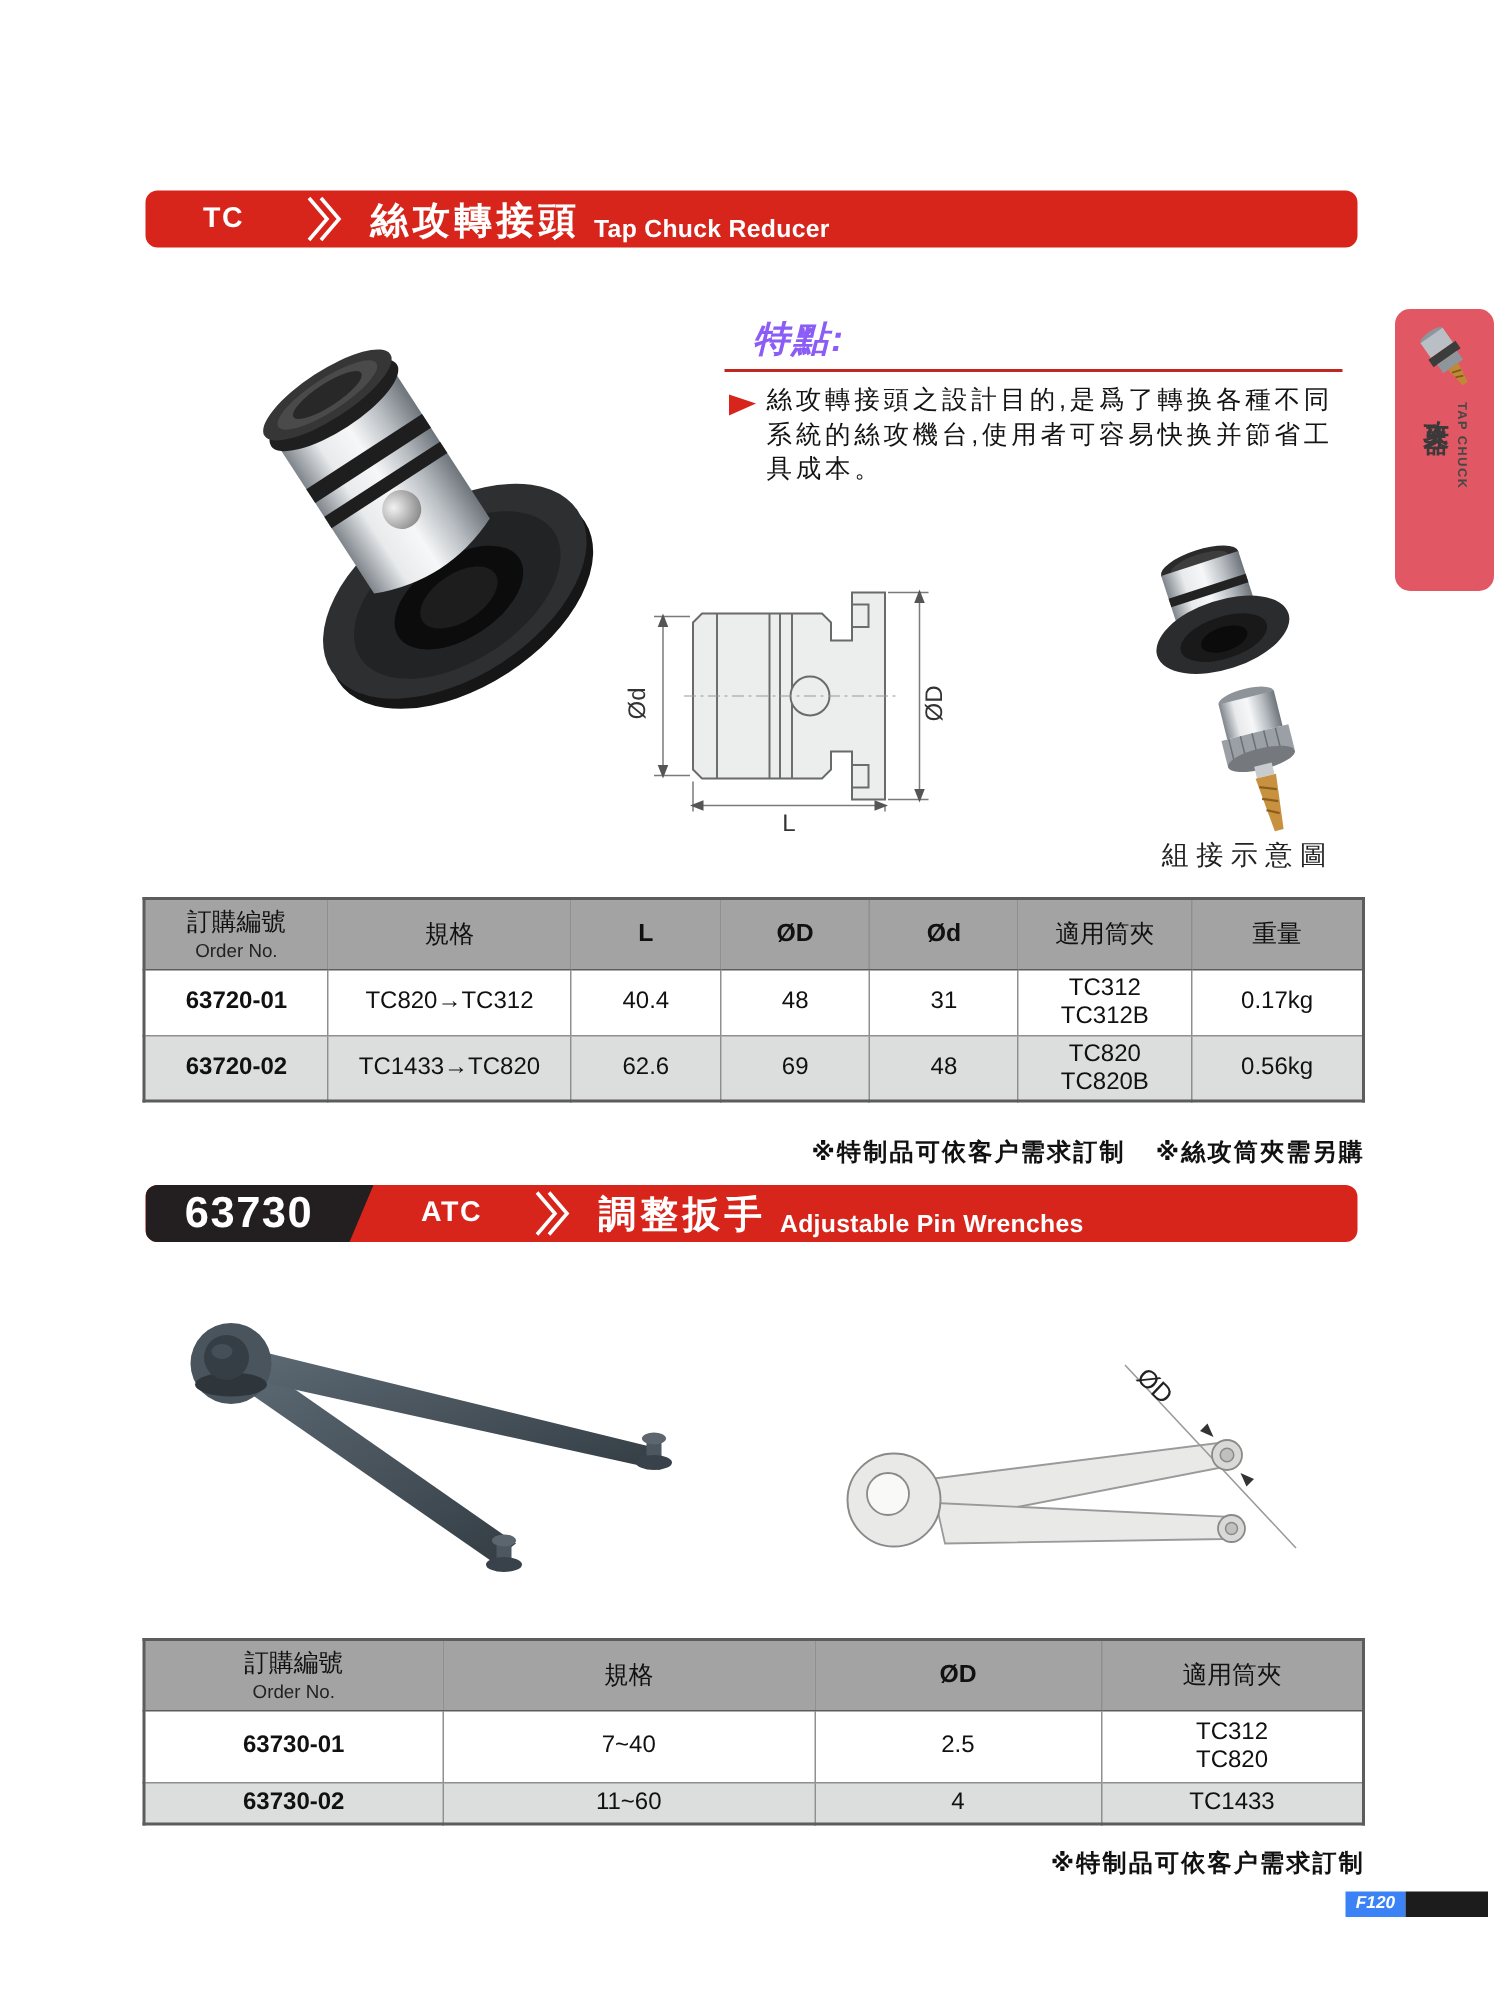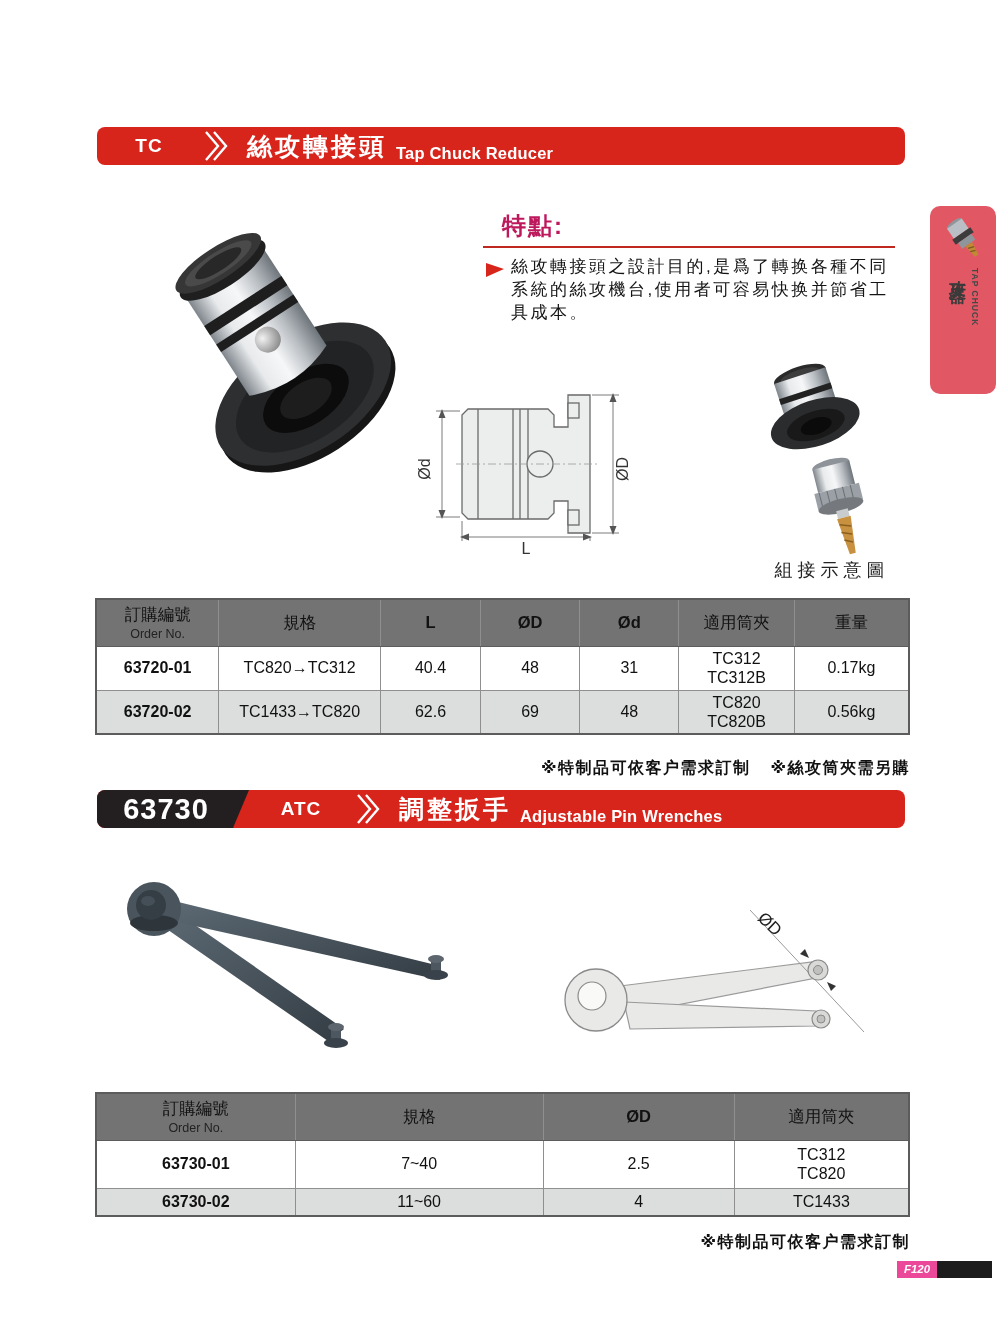--- a/index.html
+++ b/index.html
@@ -46,21 +46,21 @@
   .tab-texts { display:flex; flex-direction:row; align-items:flex-start; margin-top:4px; }
   .tab-zh {
     writing-mode:vertical-rl; text-orientation:upright;
     font-size:17px; font-weight:bold; color:#3a3a3a; letter-spacing:4px;
   }
   .tab-en {
     writing-mode:vertical-rl;
     font-size:8.5px; font-weight:bold; color:#474747; letter-spacing:1px; margin-left:1px; padding-top:2px;
   }
   
-  .feat-head { position:absolute; left:502px; top:210px; font-size:24px; font-weight:bold; color:#be185d; letter-spacing:2px; }
+  .feat-head { position:absolute; left:502px; top:210px; font-size:24px; font-weight:bold; color:#8b5cf6; letter-spacing:2px;font-style:italic; }
   .feat-rule { position:absolute; left:483px; top:246px; width:412px; border-top:2px solid #c0271e; }
   .feat-bullet {
     position:absolute; left:486px; top:263px; width:0; height:0;
     border-left:18px solid #d8251c; border-top:6px solid transparent; border-bottom:8px solid transparent;
   }
   .feat-text {
     position:absolute; left:511px; top:255px; width:424px;
     font-size:17px; line-height:23px; letter-spacing:2.5px; color:#141414;
     white-space:pre-line; font-weight:500;
   }
@@ -68,31 +68,31 @@
   .assembly-caption { position:absolute; left:748px; top:558px; width:168px; text-align:center;
     font-size:18px; letter-spacing:5px; color:#222; }
   .note-line { position:absolute; left:95px; width:815px; text-align:right;
     font-size:16px; font-weight:600; letter-spacing:1.5px; color:#111; }
   .note-line span + span { margin-left:14px; }
   
   .tbl { position:absolute; left:95px; width:815px; border-collapse:collapse; table-layout:fixed;
     background:#fff; border:2px solid #5c5c5c; }
   .tbl td { border:1px solid #8f8f8f; text-align:center; vertical-align:middle;
     font-size:16px; color:#111; padding:0; }
-  .tbl tr.head td { background:#737373; font-size:16.5px; border-bottom:1.5px solid #5c5c5c; }
+  .tbl tr.head td { background:#a3a3a3; font-size:16.5px; border-bottom:1.5px solid #5c5c5c; }
   .tbl tr.head { height:47px; }
   .tbl tr.r44 { height:44px; }
   .tbl tr.r48 { height:48px; }
   .tbl tr.r38 { height:28px; }
   .tbl tr.alt td { background:#dcdddd; }
   .tbl .sub { display:block; font-size:12.5px; color:#222; margin-top:1px; }
   .tbl .b { font-weight:bold; }
   .tbl .pre { white-space:pre-line; line-height:1.2; }
   
-  .pageno { position:absolute; left:897px; top:1261px; width:40px; height:17px; background:#ec4899;
+  .pageno { position:absolute; left:897px; top:1261px; width:40px; height:17px; background:#3b82f6;
     color:#fff; font-size:11.5px; font-weight:bold; font-style:italic; text-align:center; line-height:17px; }
   .footer-bar { position:absolute; left:937px; top:1261px; width:55px; height:17px; background:#1c1c1c; }
   
   .abs { position:absolute; }
 </style>
 </head>
 <body>
 
 <div class="page">
 

